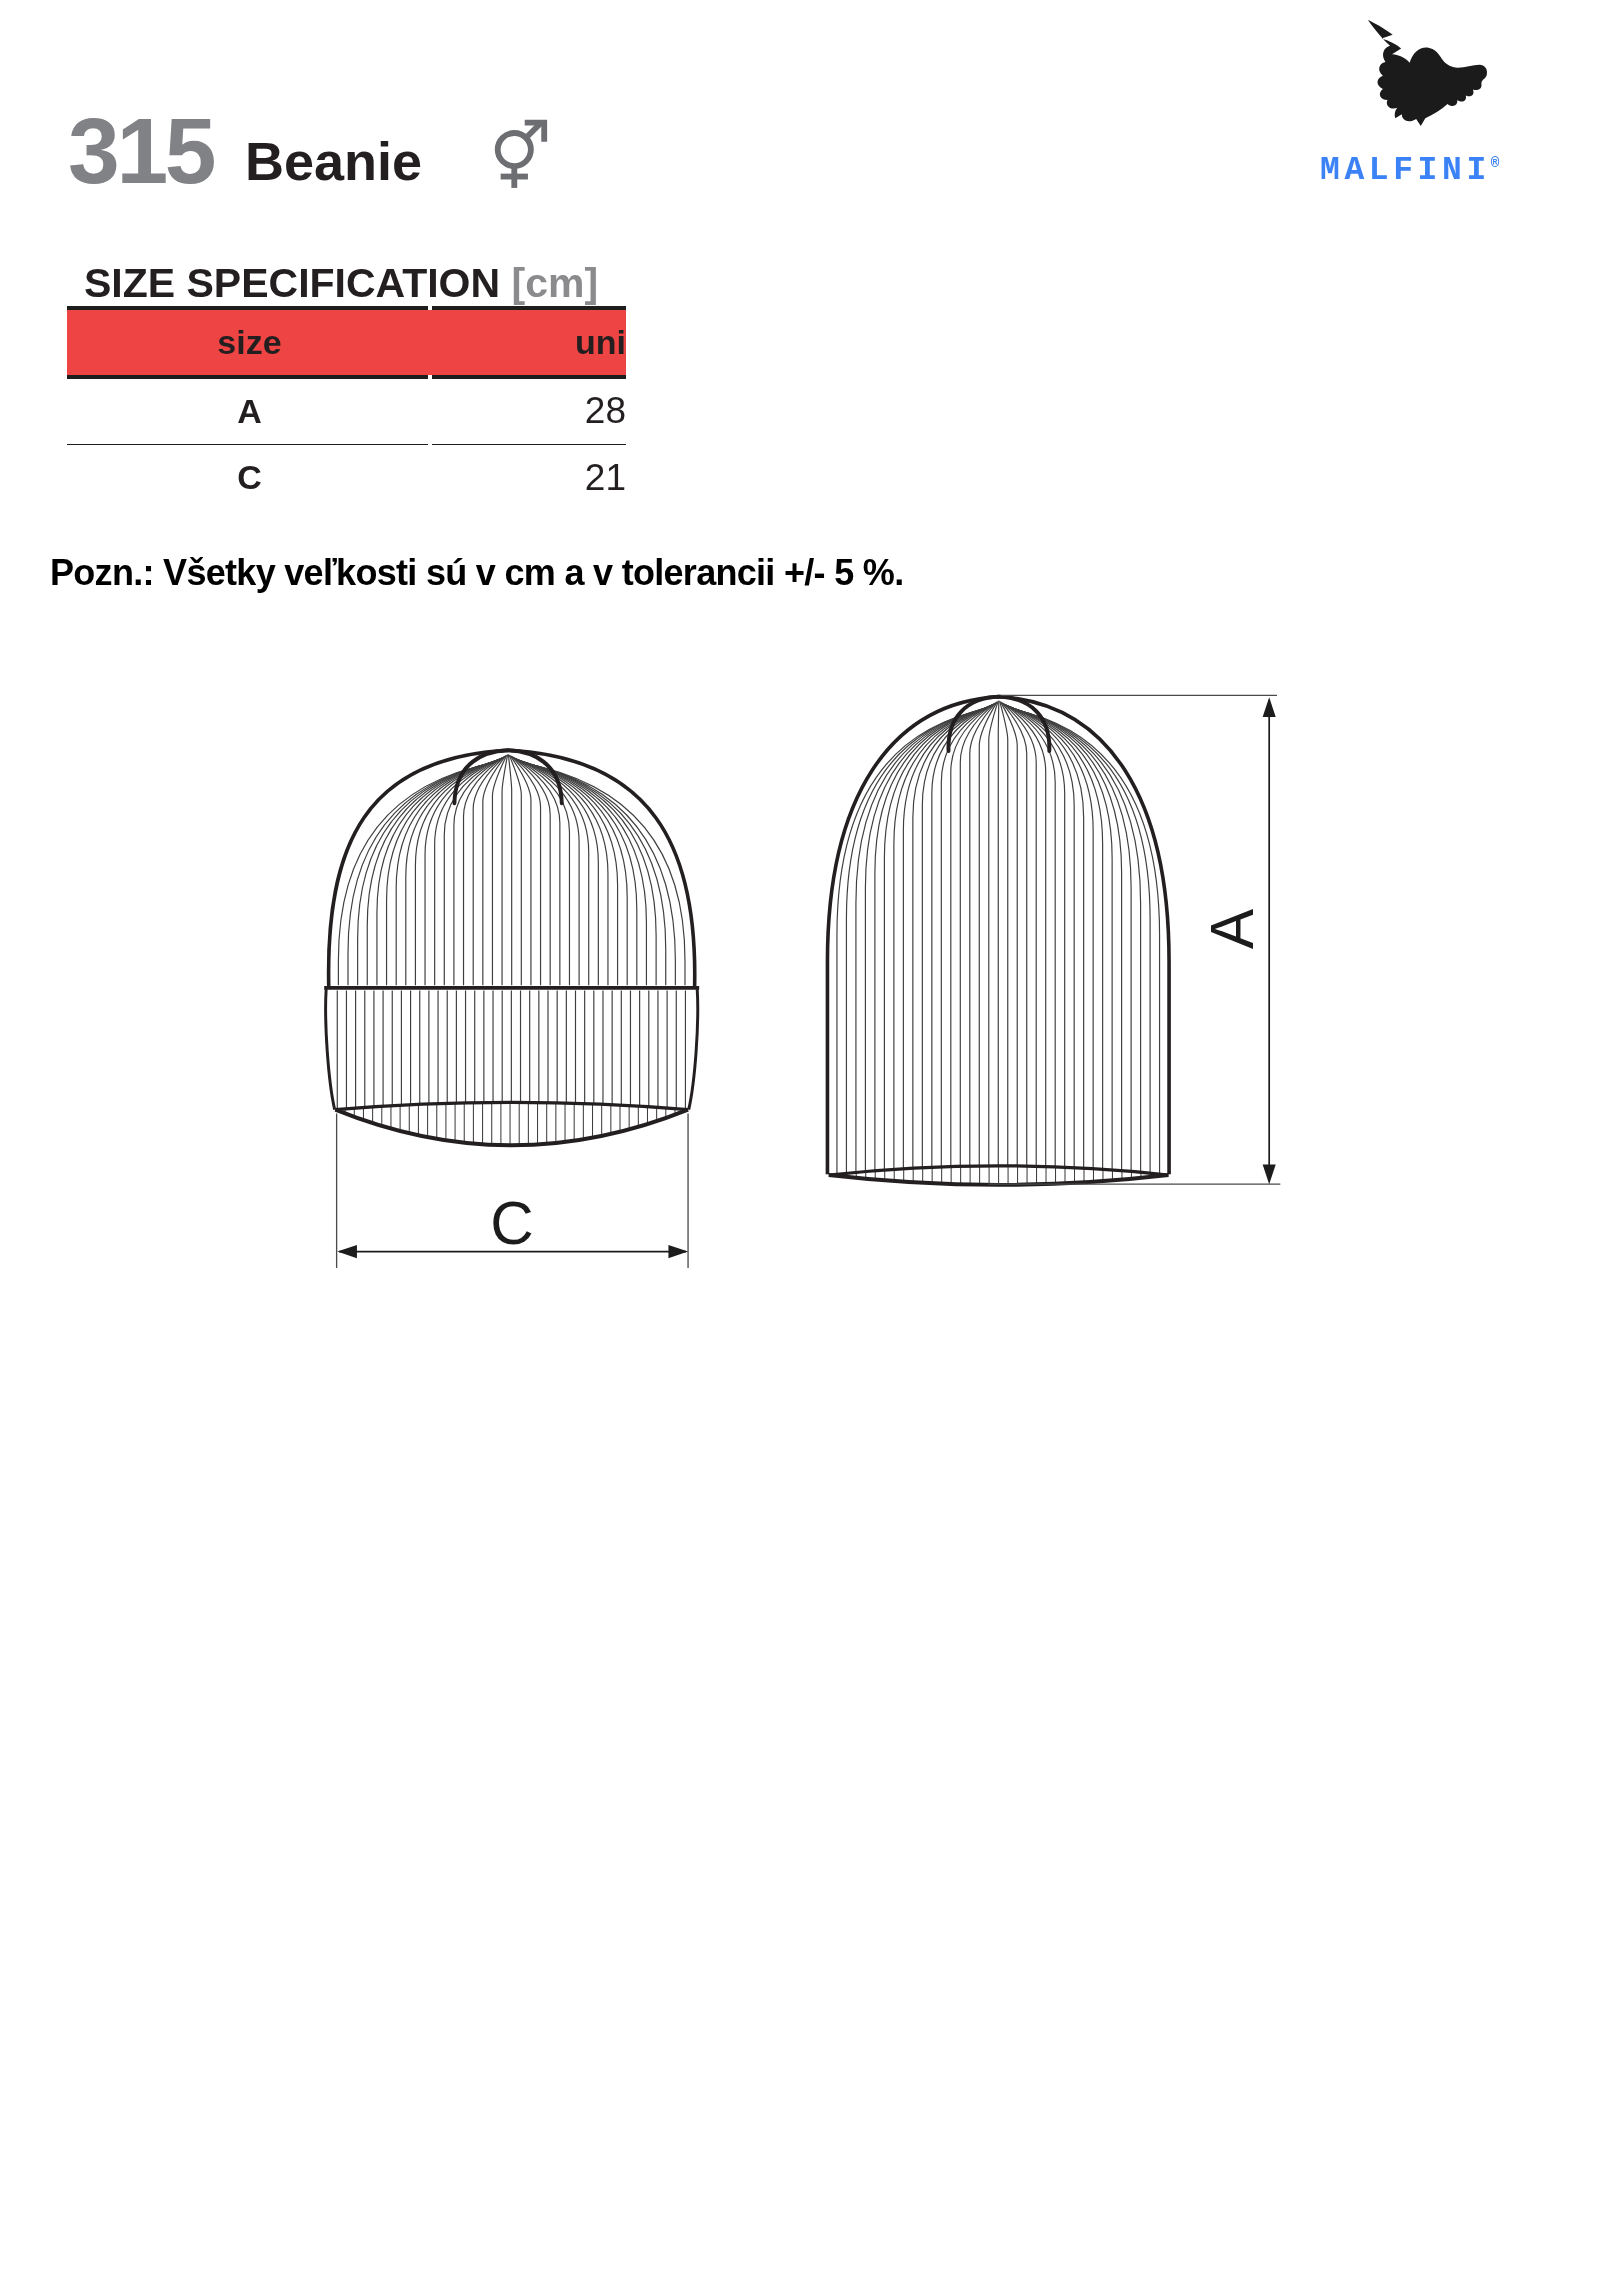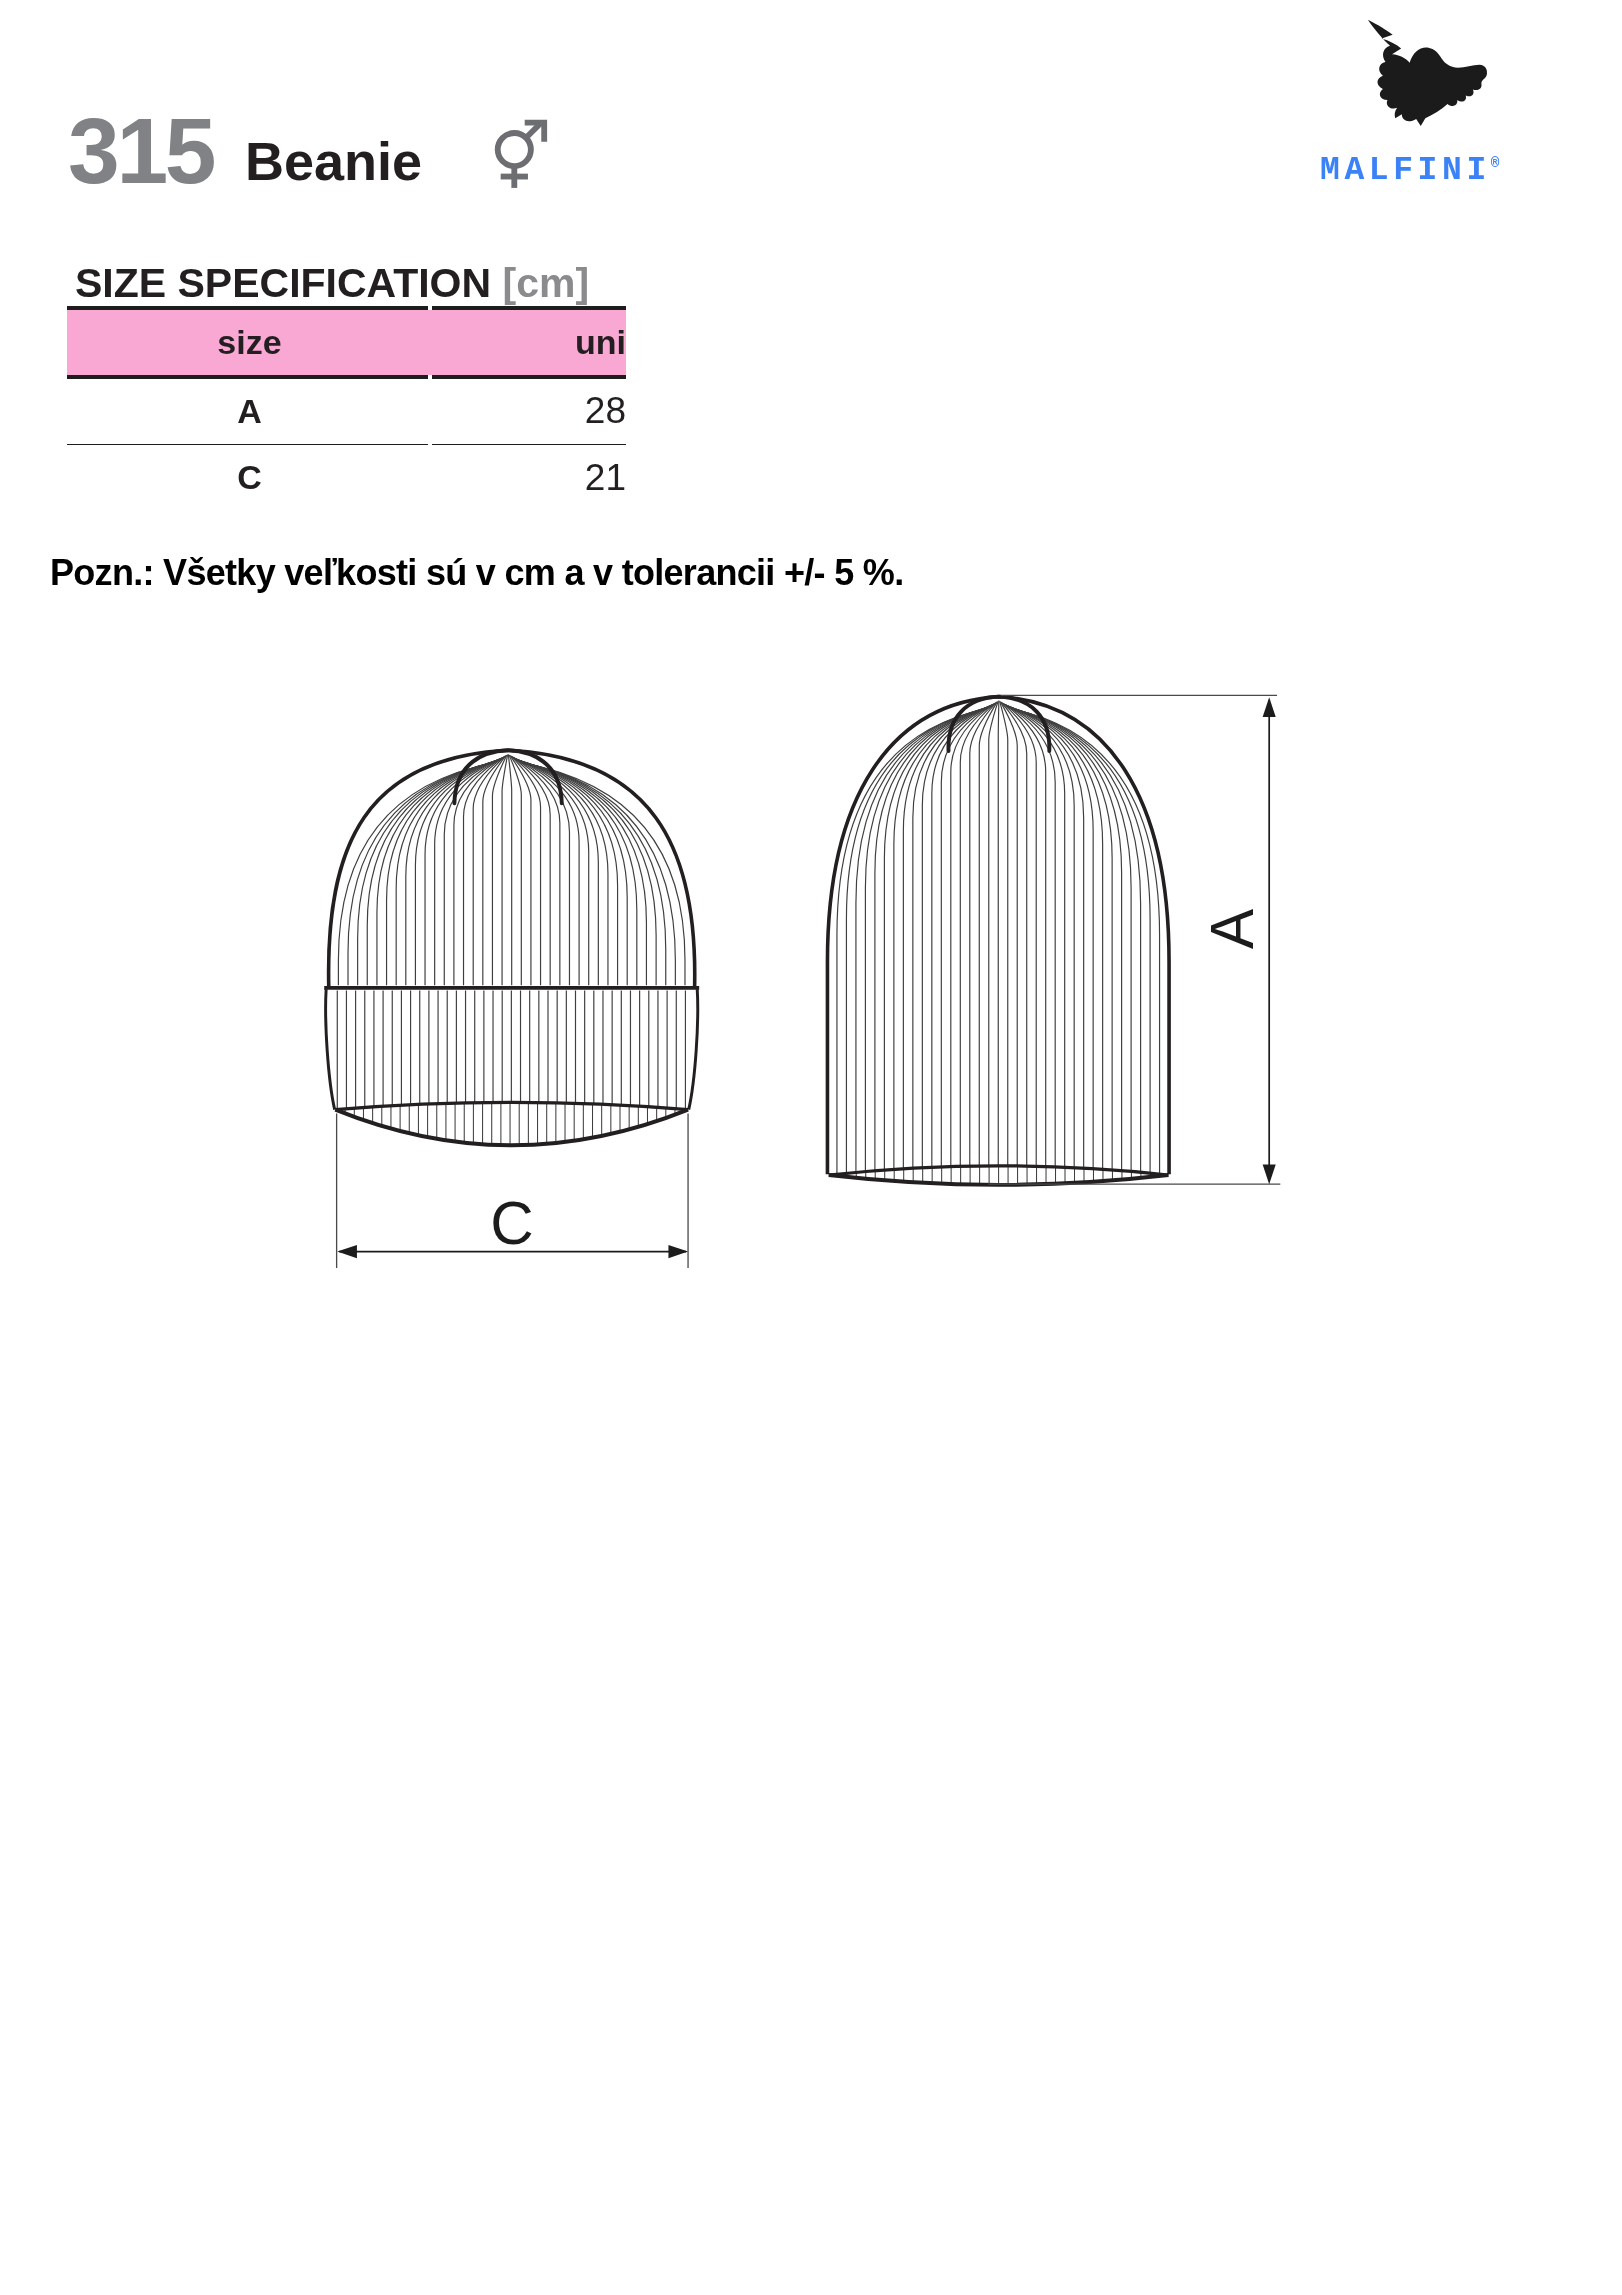--- a/index.html
+++ b/index.html
@@ -11,32 +11,32 @@
   .product-code{left:68px;top:105px;font-size:93px;line-height:1;font-weight:bold;
                 letter-spacing:-3.3px;color:#808285;}
   .product-name{left:245px;top:134px;font-size:54px;line-height:1;font-weight:bold;color:#231f20;}
 
   
   .brand-text{left:1320px;top:154px;font-size:33px;line-height:1;font-weight:bold;
               font-family:Liberation Mono, monospace;letter-spacing:4.6px;color:#3b82f6;white-space:nowrap;}
   .brand-reg{font-size:14.4px;letter-spacing:0;vertical-align:11.8px;}
 
   
-  .spec-title{left:75px;top:263px;font-size:41px;line-height:1;font-weight:bold;white-space:nowrap;}
+  .spec-title{left:84px;top:263px;font-size:41px;line-height:1;font-weight:bold;white-space:nowrap;}
   .spec-unit{color:#8b8b8e;font-weight:bold;}
 
   
   .tbl{left:67px;top:306px;width:559px;}
   .tbl-line{display:flex;}
   .tbl-line .seg1{width:361px;background:#1d1d1b;}
   .tbl-line .seg2{width:194px;background:#1d1d1b;margin-left:4.6px;}
   .tbl-line.thick .seg1,.tbl-line.thick .seg2{height:3.9px;}
   .tbl-line.thin .seg1,.tbl-line.thin .seg2{height:1.3px;}
   .tbl-row{display:flex;align-items:center;height:65px;}
-  .tbl-row.head{background:#f9a8d4;}
+  .tbl-row.head{background:#ef4444;}
   .cell1{width:365px;text-align:center;}
   .cell2{width:194px;text-align:right;}
   .tbl-row.head .cell1,.tbl-row.head .cell2{font-size:34px;font-weight:bold;}
   .row-label{font-size:34px;font-weight:bold;}
   .row-value{font-size:37px;font-weight:normal;}
 
   
   .note-text{left:50px;top:553px;font-size:36px;line-height:1.1;font-weight:bold;
              letter-spacing:-0.7px;white-space:nowrap;color:#000;}
 

